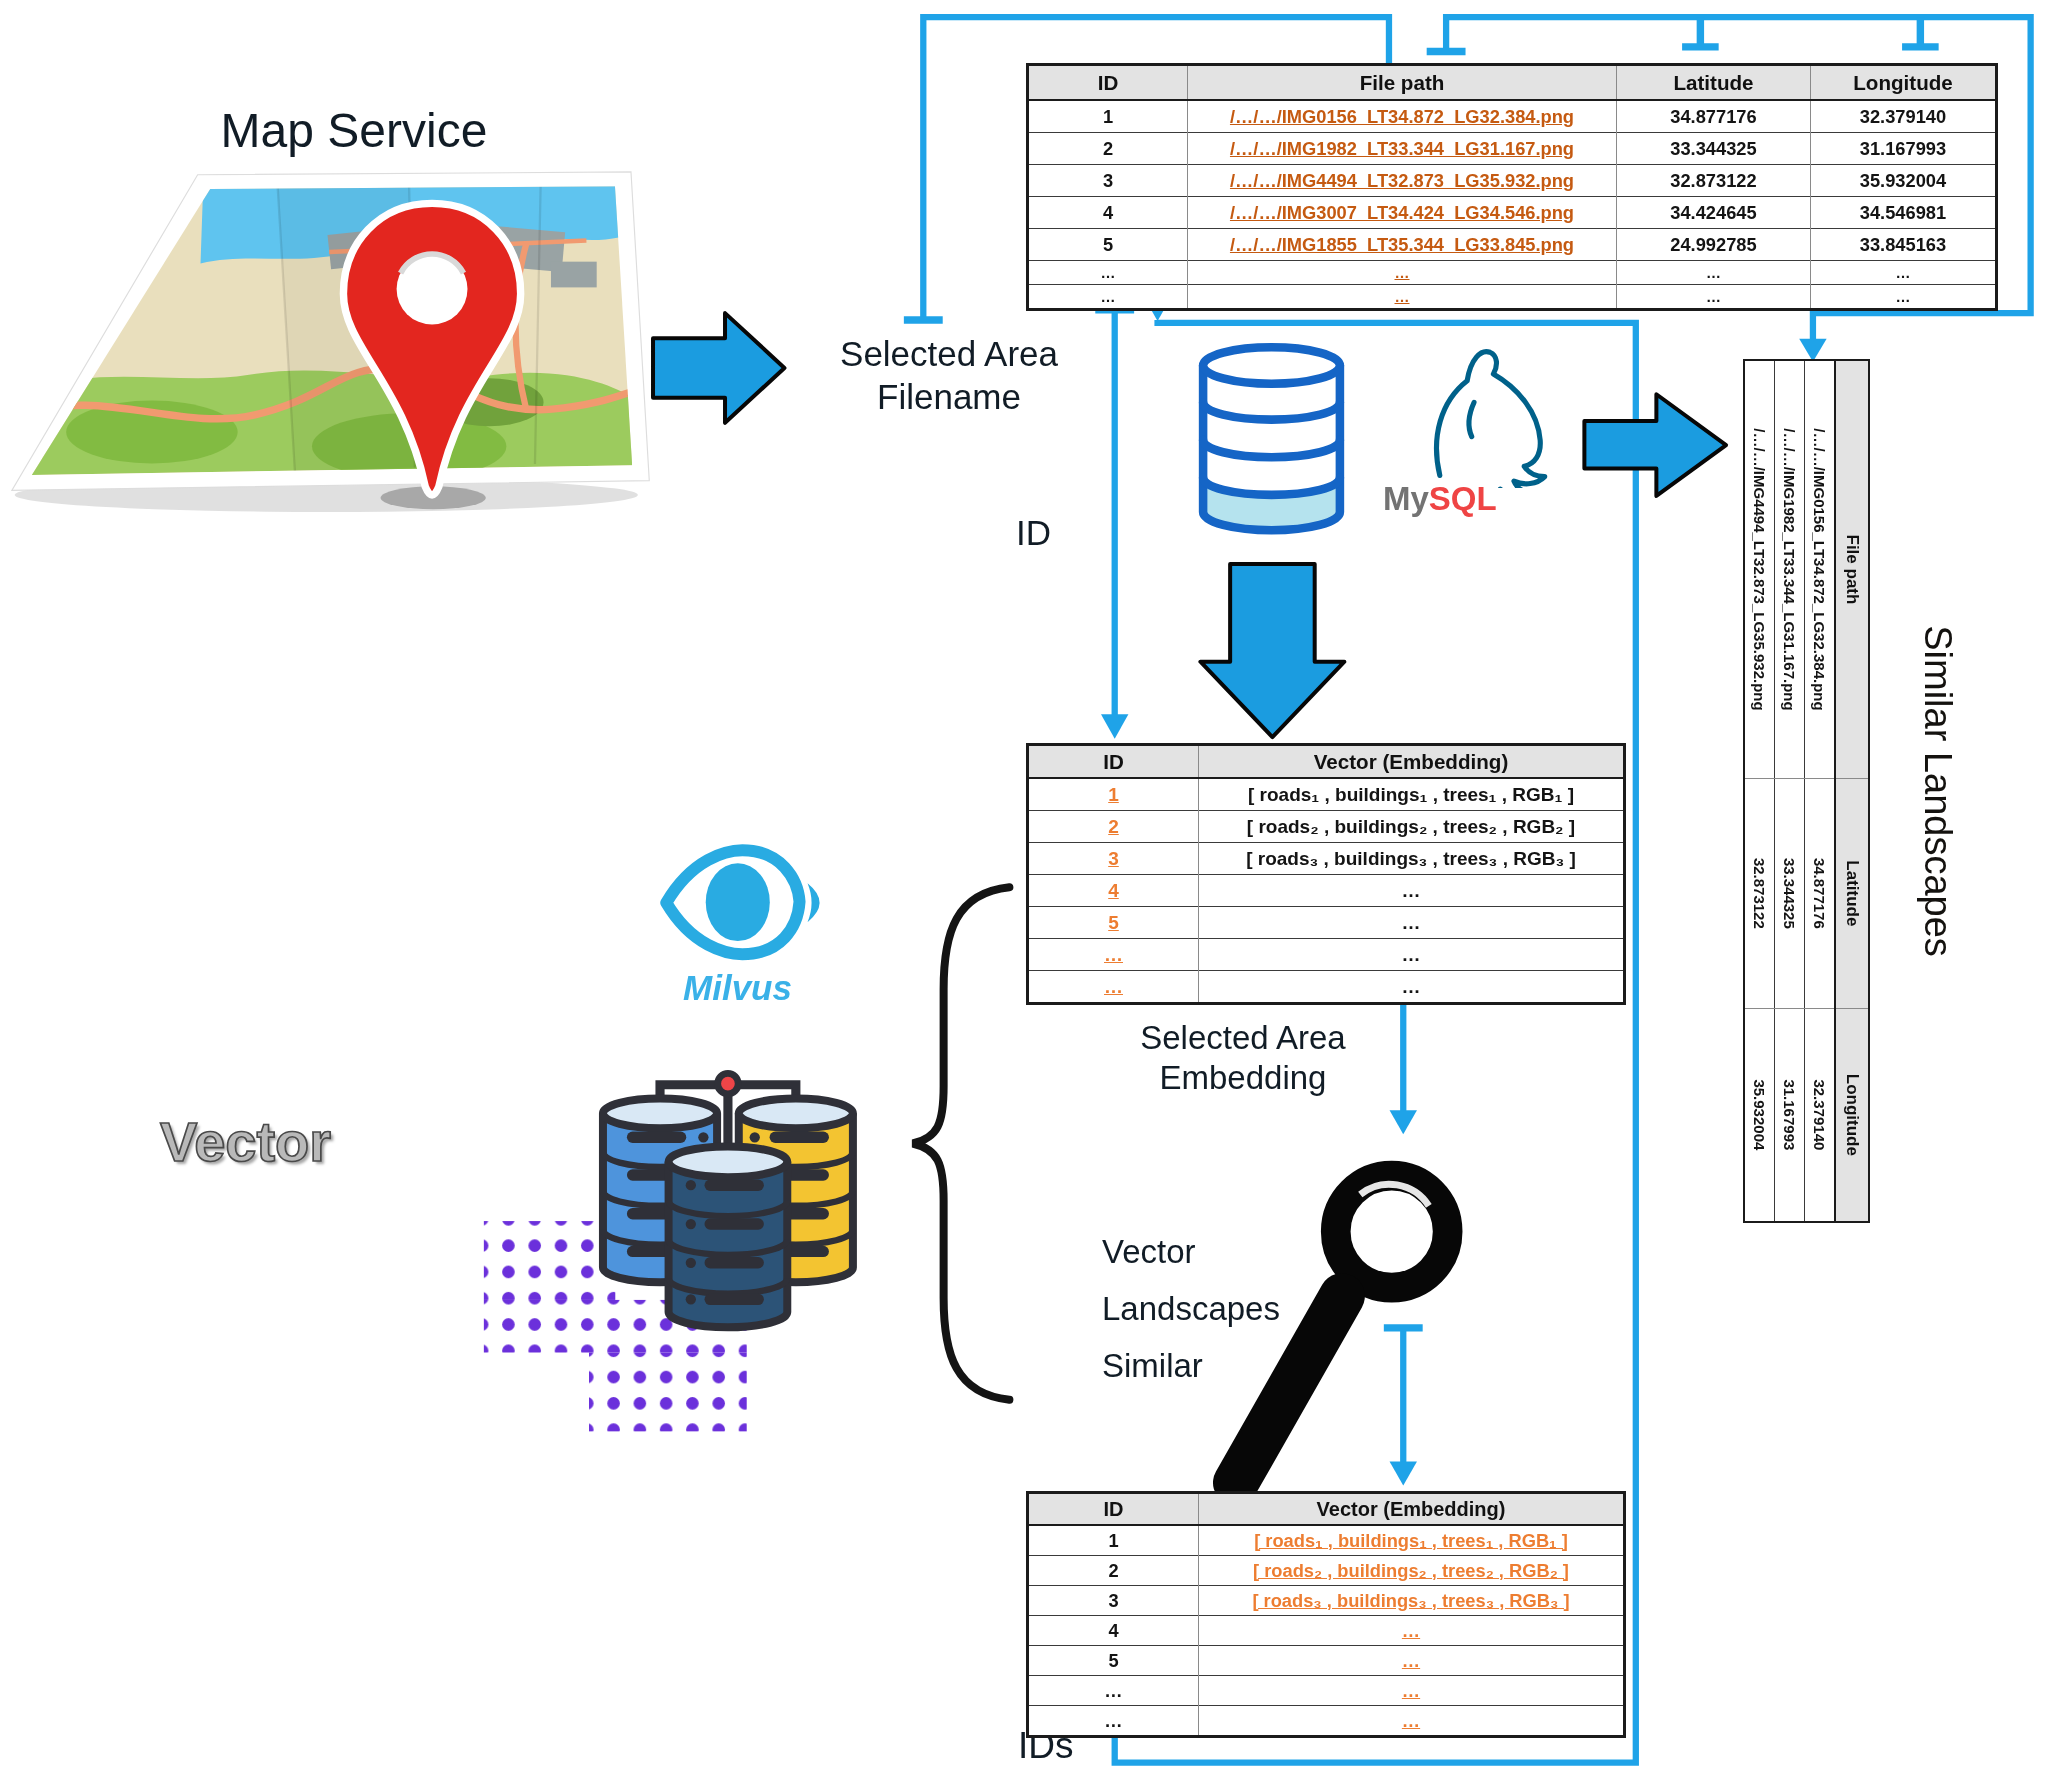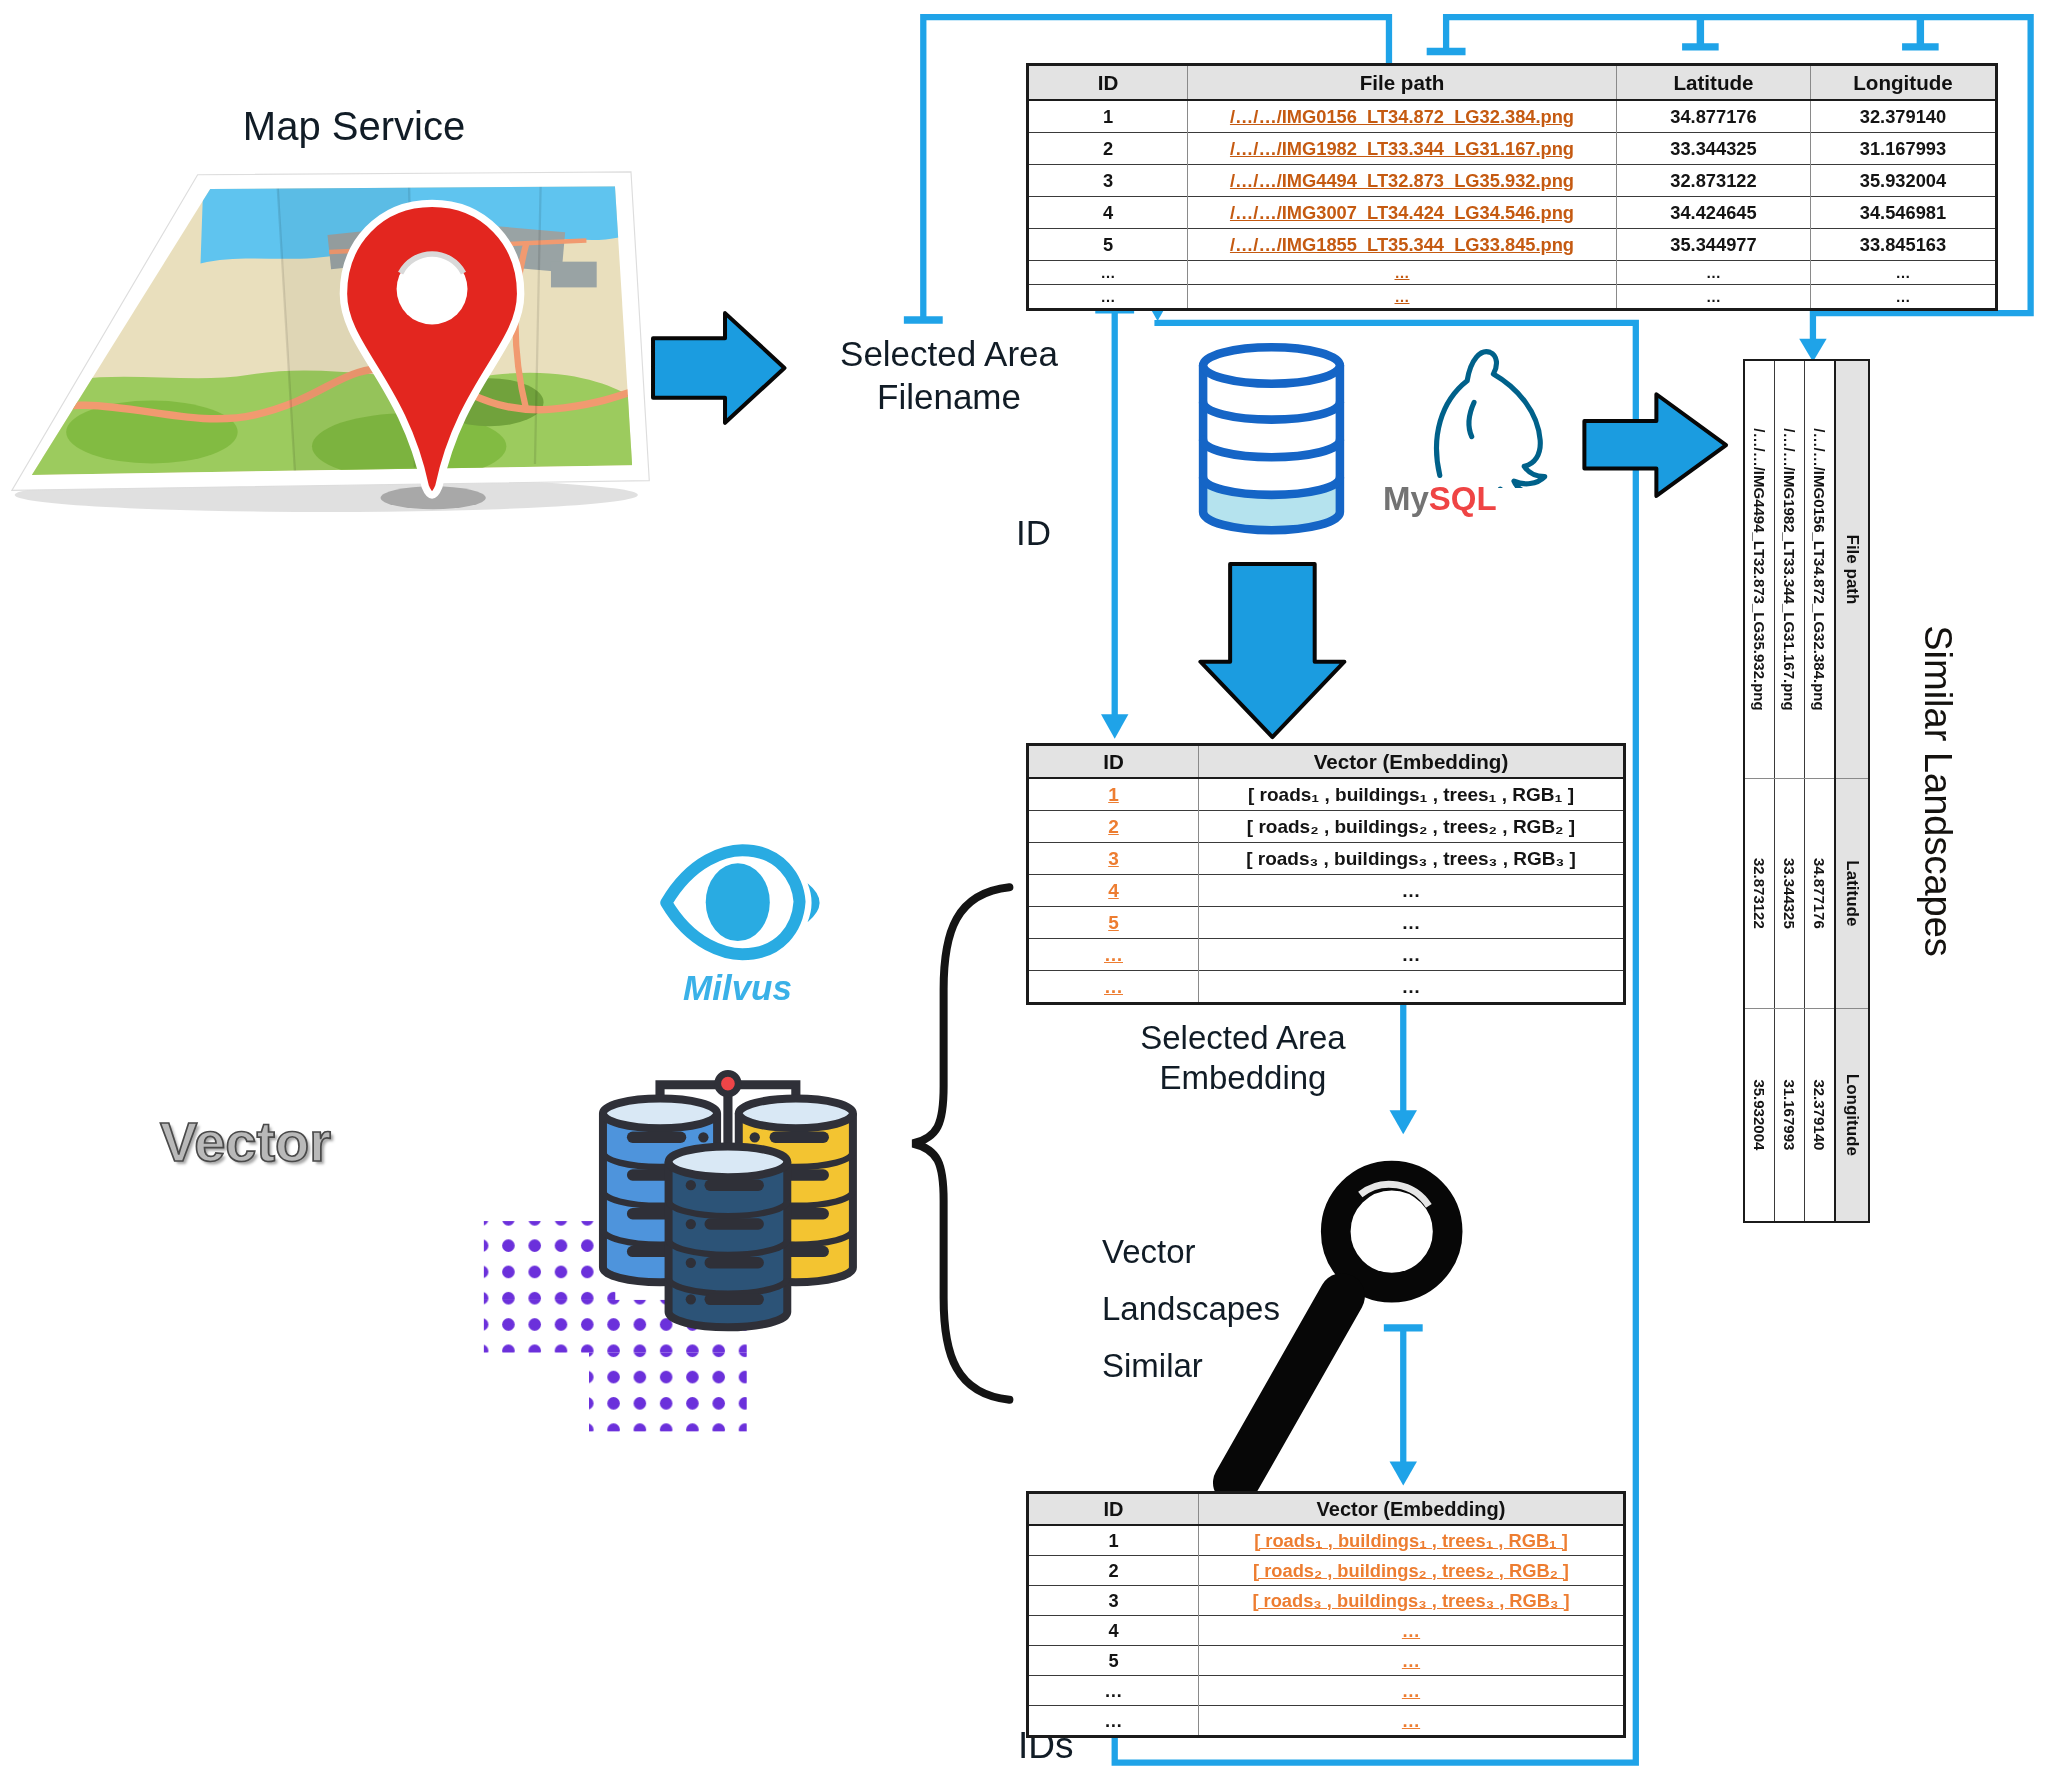--- a/index.html
+++ b/index.html
@@ -43,21 +43,21 @@
                 transform:rotate(90deg);transform-origin:0 0;}
   .sim-table{position:relative;width:864px;border:2.9px solid #1b1b1b;border-collapse:collapse;
              table-layout:fixed;background:#fff;font-size:15.4px;}
   .sim-table th{height:32px;font-size:17px;}
   .sim-table td{height:29px;font-size:15px;}
   .similar-label{position:absolute;left:1973px;top:359px;width:864px;height:71px;
                  transform:rotate(90deg);transform-origin:0 0;font-size:38px;color:#14120f;
                  text-align:center;line-height:71px;}
 
   
-  .t-map{left:217px;top:102px;width:274px;font-size:40px;}
+  .t-map{left:217px;top:102px;width:274px;font-size:48px;}
   .t-saf{left:789px;top:333px;width:320px;font-size:35px;}
   .t-id{left:1016px;top:512px;font-size:35px;}
   .t-ids{left:1018px;top:1723px;font-size:37px;}
   .t-sae{left:1083px;top:1018px;width:320px;font-size:33px;}
   .t-vss{left:1102px;top:1224px;font-size:33px;line-height:1.72;}
   .t-vdb{left:54px;top:1100px;width:383px;font-size:56px;font-weight:800;line-height:1.5;
          color:#b9b9b9;-webkit-text-stroke:1.7px #4a4a4a;
          text-shadow:2.9px 3.4px 2.9px rgba(0,0,0,.35);}
   .t-milvus{left:649px;top:968px;width:177px;font-size:35px;font-weight:bold;color:#3ab1e8;font-style:italic;}
   .t-mysql{left:1383px;top:479px;width:183px;font-size:33px;font-weight:bold;}
@@ -321,21 +321,21 @@
         </tr>
         <tr>
           <td class="c-num"><span>4</span></td>
           <td class="c-link-dark"><span>/…/…/IMG3007_LT34.424_LG34.546.png</span></td>
           <td class="c-num"><span>34.424645</span></td>
           <td class="c-num"><span>34.546981</span></td>
         </tr>
         <tr>
           <td class="c-num"><span>5</span></td>
           <td class="c-link-dark"><span>/…/…/IMG1855_LT35.344_LG33.845.png</span></td>
-          <td class="c-num"><span>35.344977</span></td>
+          <td class="c-num"><span>24.992785</span></td>
           <td class="c-num"><span>33.845163</span></td>
         </tr>
         <tr>
           <td class="c-num"><span>…</span></td>
           <td class="c-link-dark"><span>…</span></td>
           <td class="c-num"><span>…</span></td>
           <td class="c-num"><span>…</span></td>
         </tr>
         <tr>
           <td class="c-num"><span>…</span></td>

